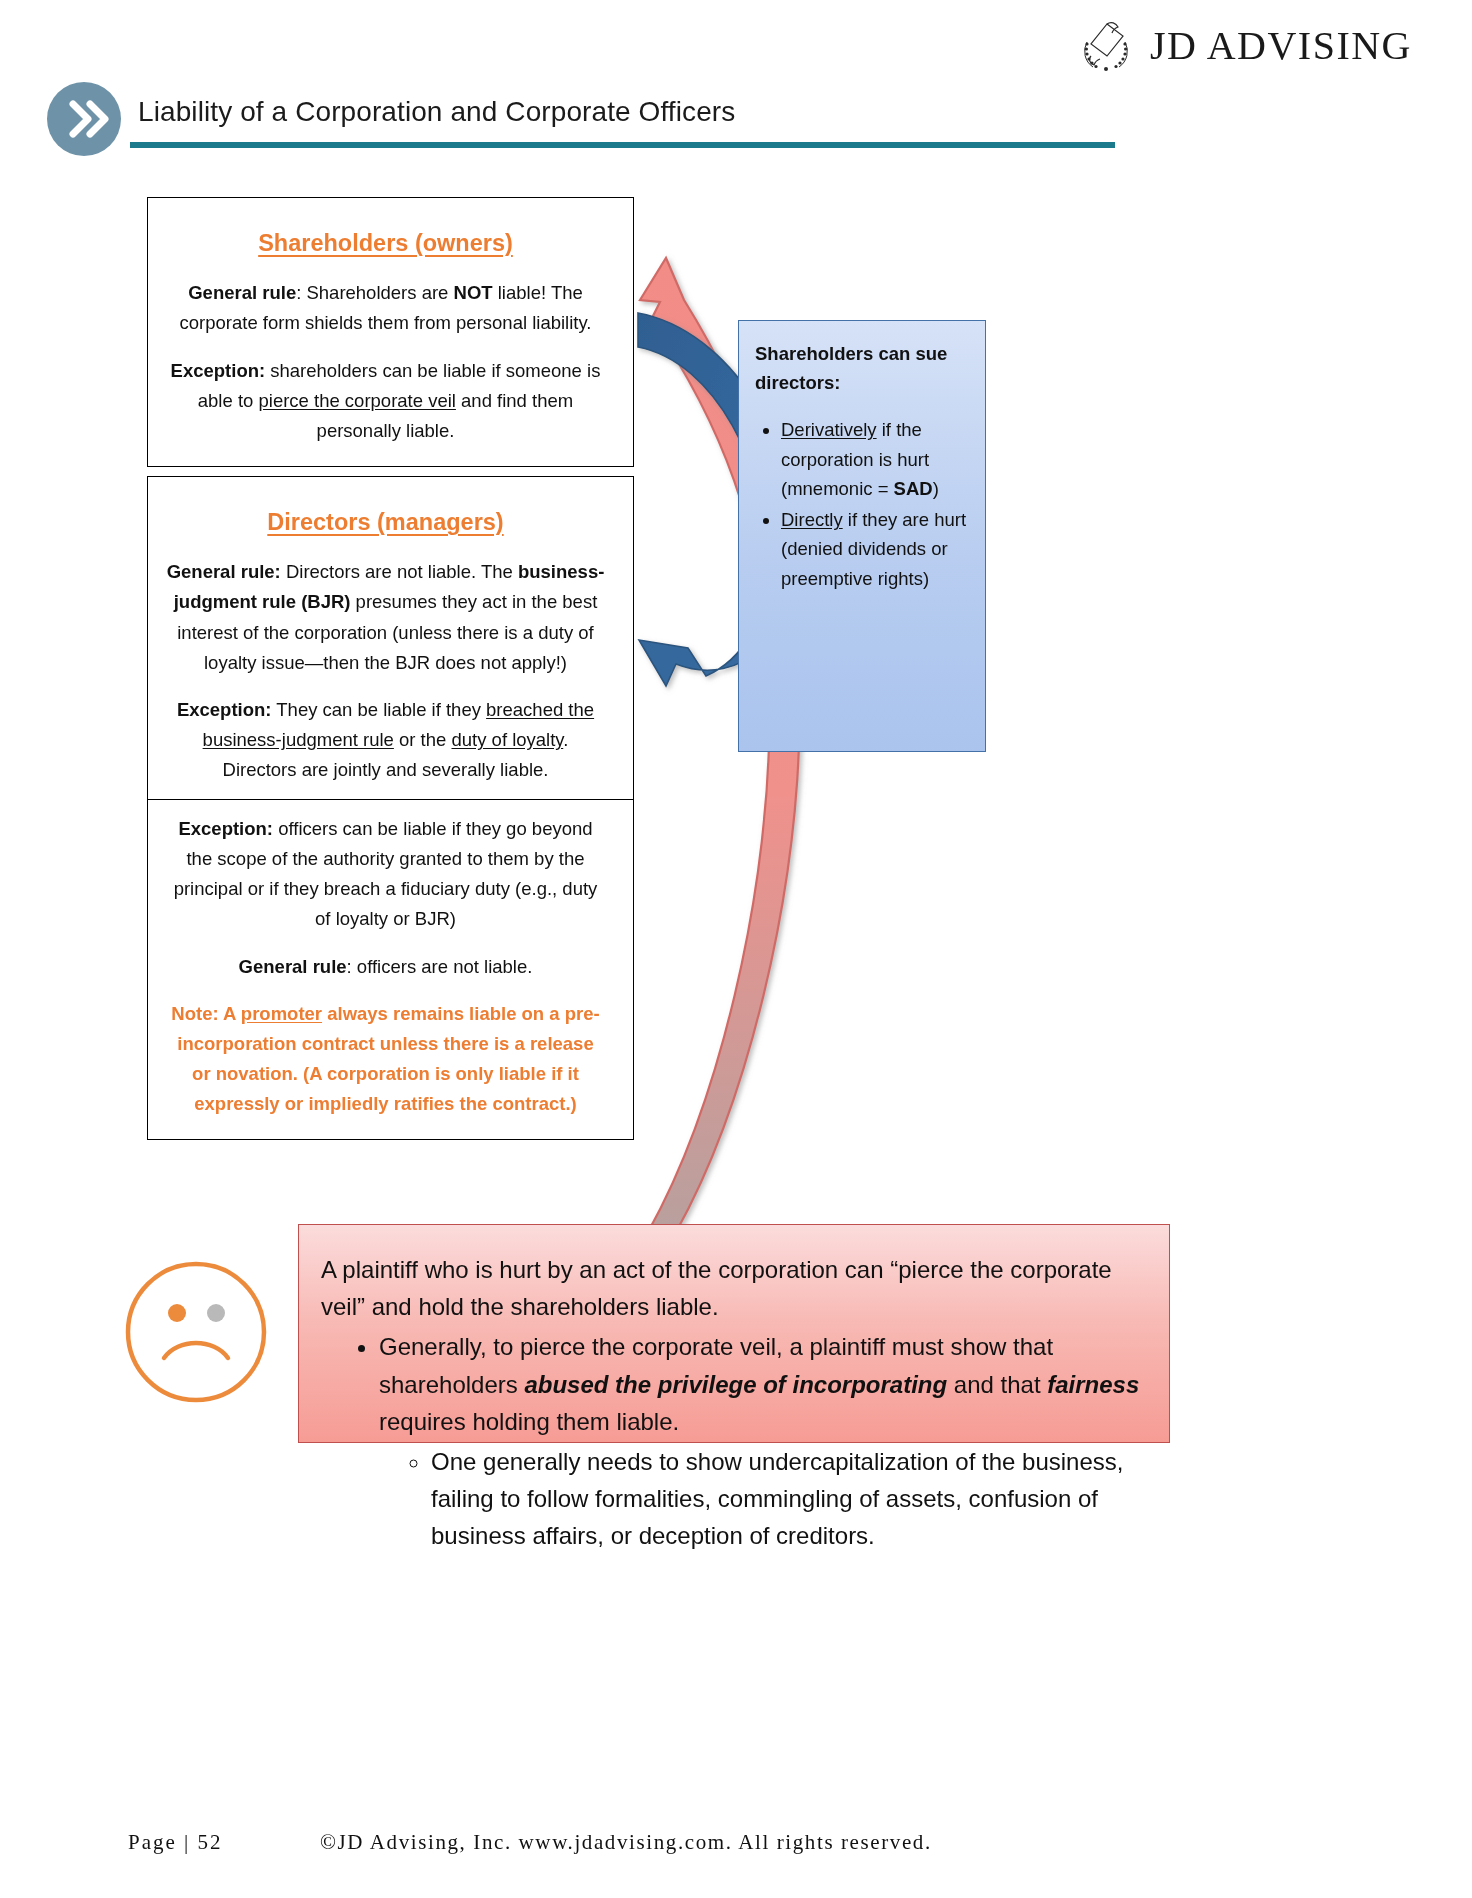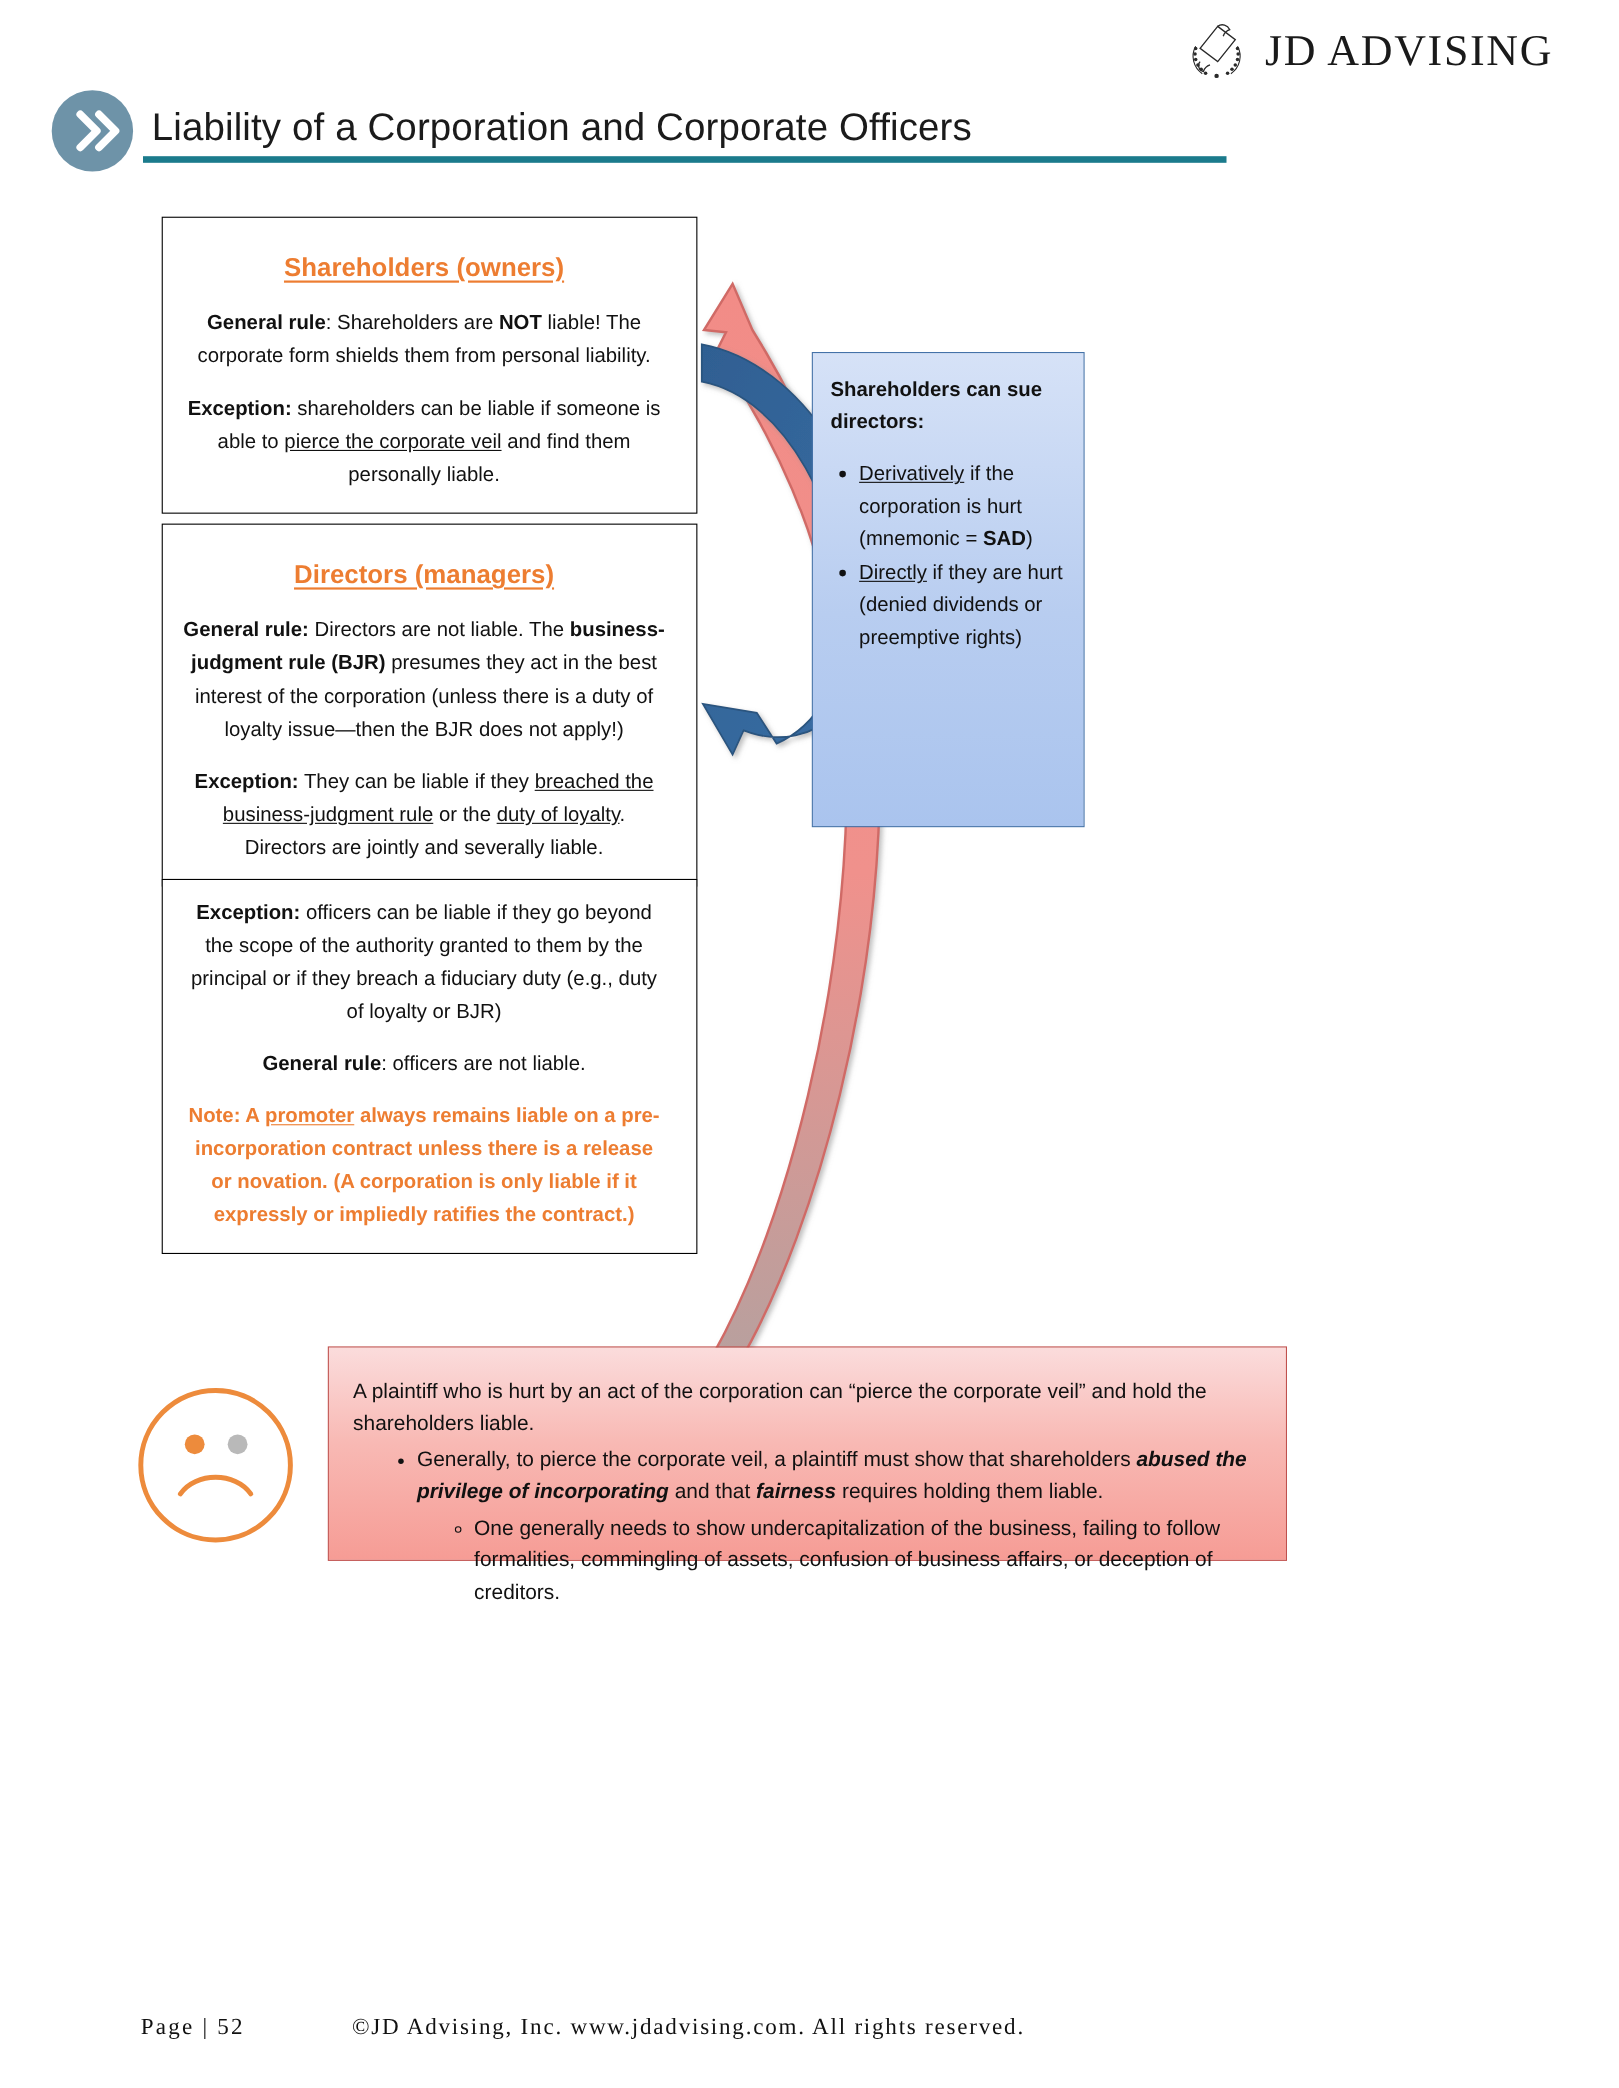--- a/index.html
+++ b/index.html
@@ -25,21 +25,21 @@
 
   #chevron-badge{
     position:absolute; left:47px; top:82px;
     width:74px;height:74px;border-radius:50%;
     background:#6e93a8;
   }
   #chevron-badge svg{display:block;}
 
   #page-title{
     position:absolute; left:138px; top:96px;
-    font-size:35px; color:#1b1b1b; letter-spacing:.1px;
+    font-size:28px; color:#1b1b1b; letter-spacing:.1px;
     white-space:nowrap;
   }
   #title-rule{
     position:absolute; left:130px; top:142px;
     width:985px;height:6px;background:#1b7b8c;
   }
 
   
   .wbox{
     position:absolute; left:147px; width:487px;
@@ -80,26 +80,26 @@
 
   
   #arrow-layer{
     position:absolute;left:0;top:0;width:1472px;height:1898px;
     pointer-events:none;z-index:4;
   }
 
   
   #pink-box{
     position:absolute;left:298px;top:1224px;
-    width:872px;height:195px;
+    width:872px;height:219px;
     box-sizing:border-box;
     border:1.5px solid #c0504d;
     background:linear-gradient(180deg,#fbdcdc 0%,#f8b9b4 45%,#f69c95 100%);
     padding:26px 22px 14px 22px;
-    font-size:19px;line-height:1.55;color:#111;
+    font-size:24px;line-height:1.55;color:#111;
     z-index:7;
   }
   #pink-box p{margin:0;}
   #pink-box ul{margin:2px 0 0 0;padding-left:58px;list-style:disc;}
   #pink-box ul ul{padding-left:52px;list-style:circle;}
   #pink-box li{margin-top:3px;}
   .bi{font-weight:bold;font-style:italic;}
 
   
   #sad-face{position:absolute;left:120px;top:1258px;z-index:7;}

